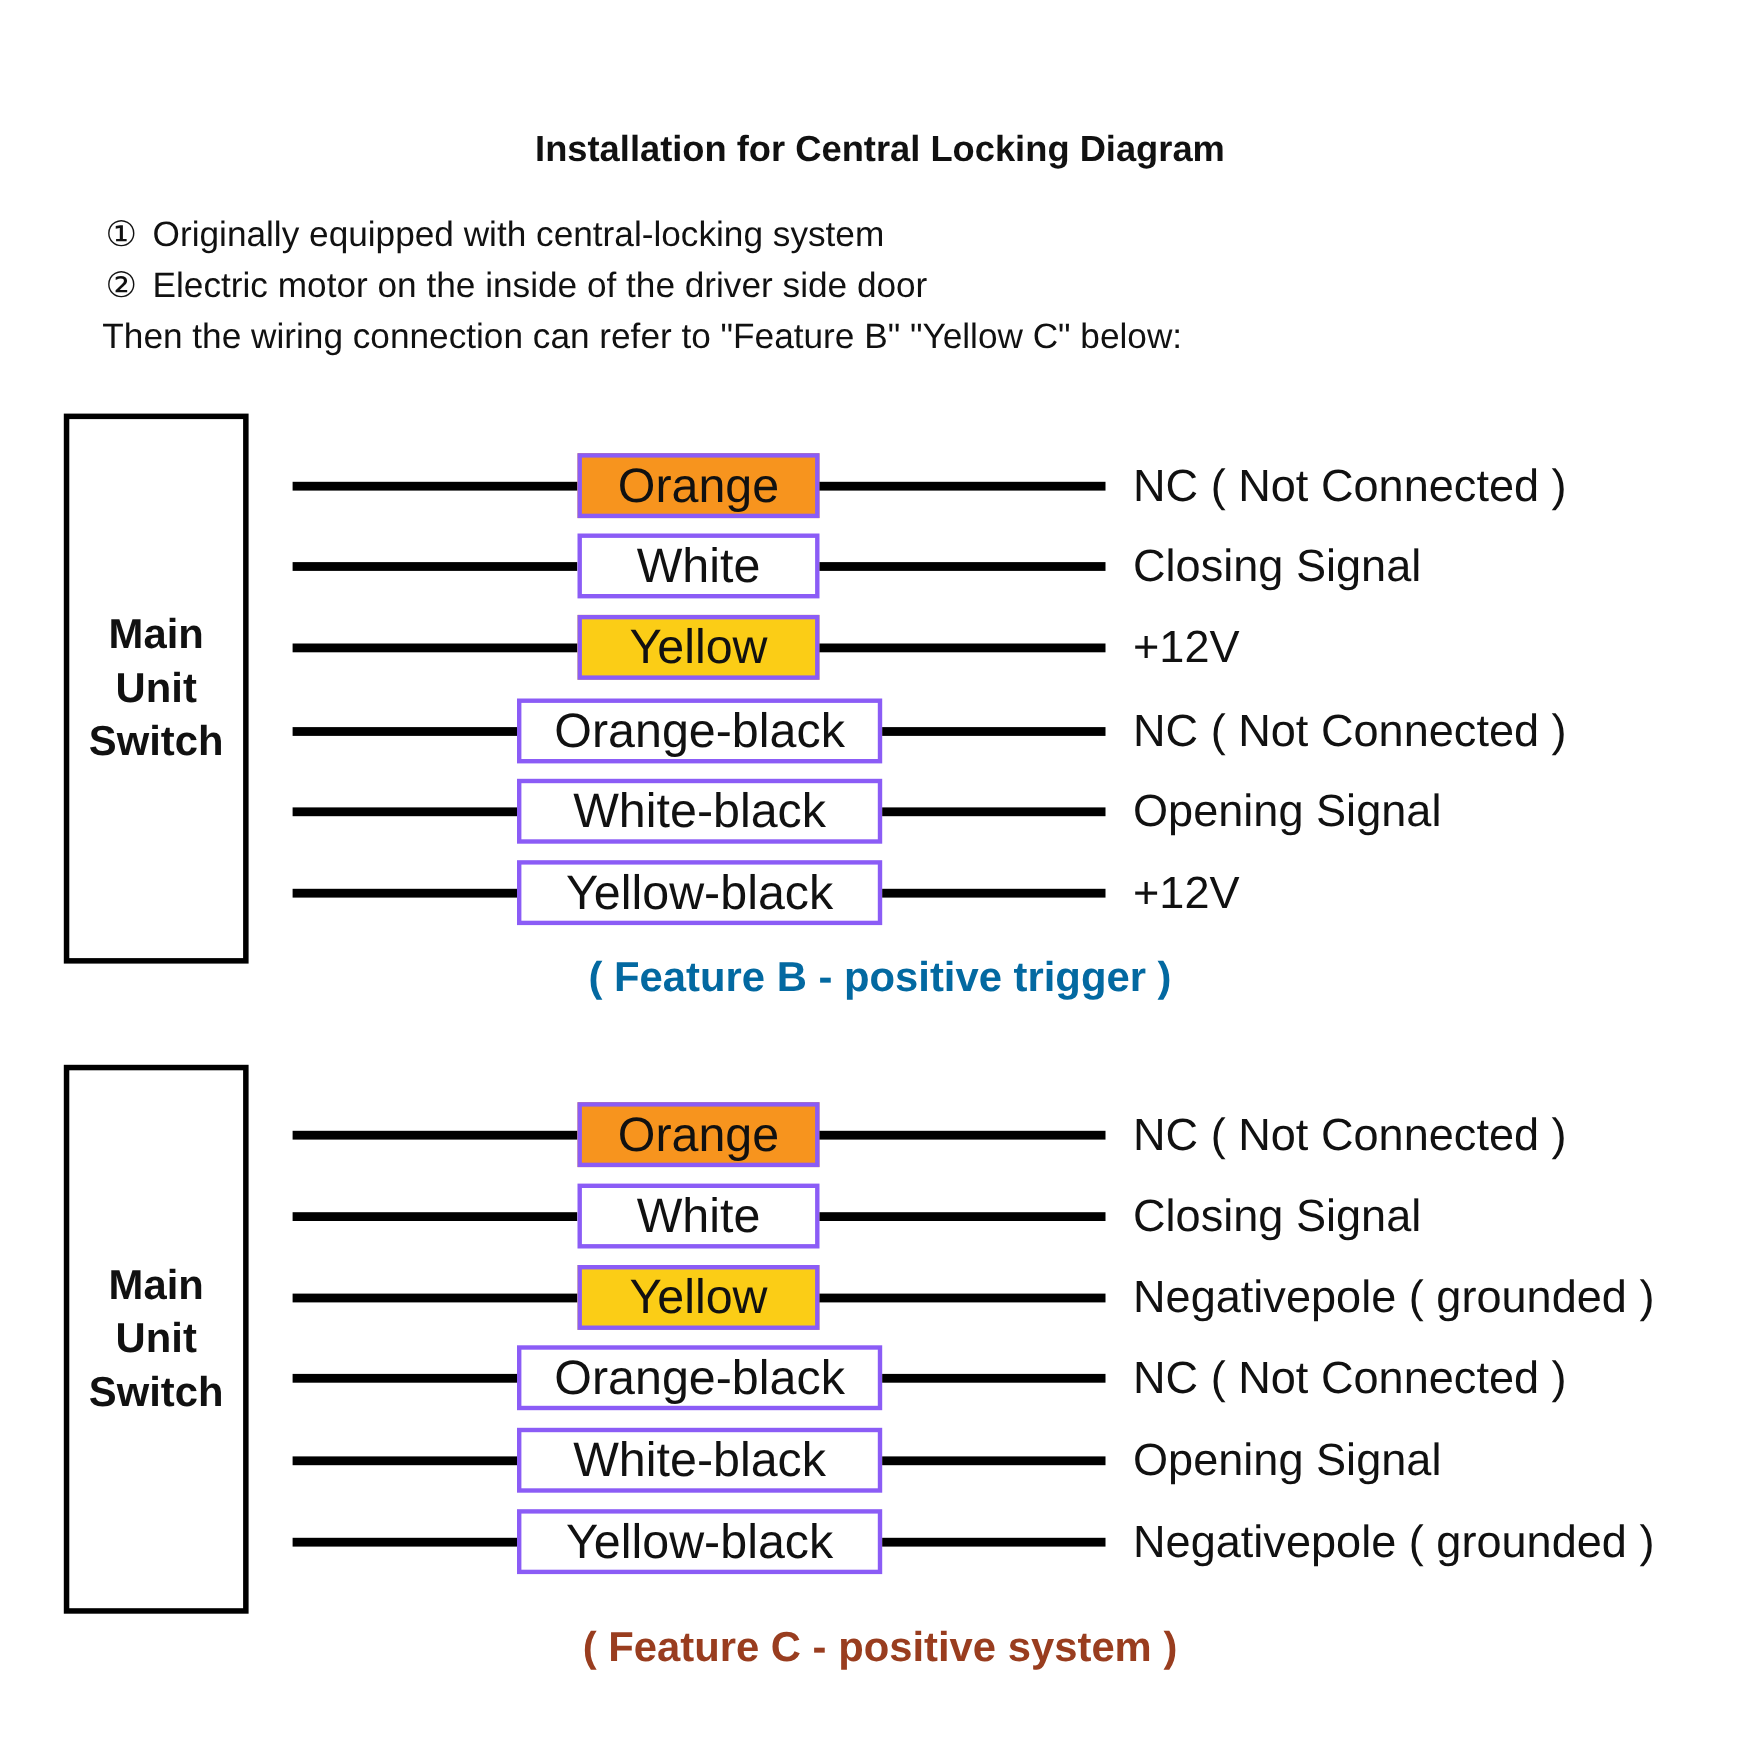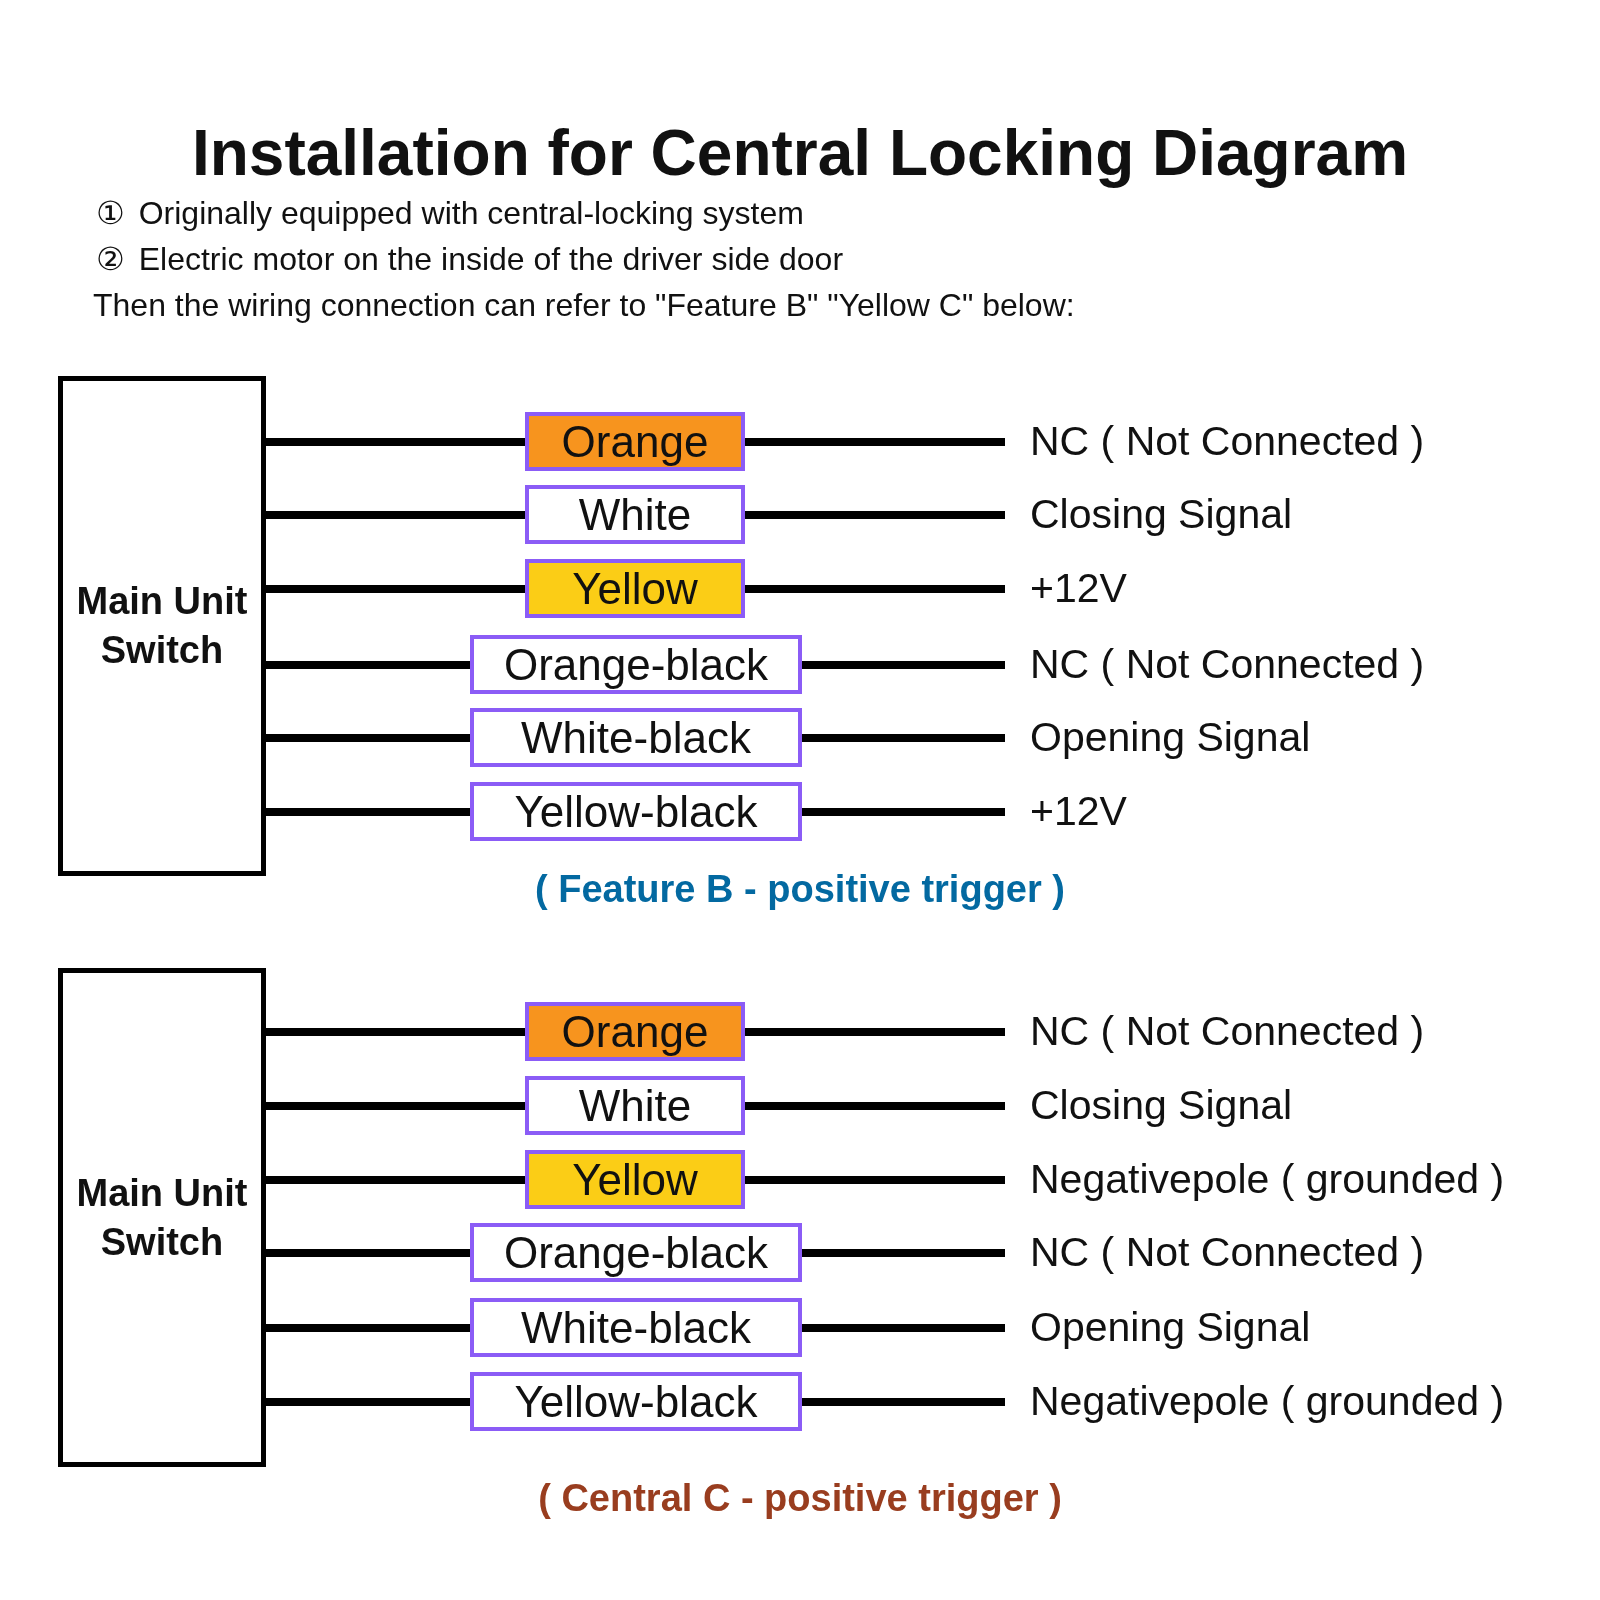--- a/index.html
+++ b/index.html
@@ -2,27 +2,27 @@
 <html><head>
 <meta charset="utf-8">
 <style>
   html,body { margin:0; padding:0; }
   body {
     width:1600px; height:1600px; background:#ffffff; position:relative; overflow:hidden;
     font-family:"Liberation Sans","DejaVu Sans",sans-serif; color:#111;
   }
   .title {
     position:absolute; top:116px; left:0; width:1600px; margin:0;
-    text-align:center; font-size:64px; font-weight:bold; letter-spacing:0;
+    text-align:center; font-size:33px; font-weight:bold; letter-spacing:0;
   }
   .note { position:absolute; font-size:32px; white-space:nowrap; }
   .note .bullet { margin-right:14px; }
   .wire { position:absolute; height:8px; background:#000; }
   .main-box {
-    position:absolute; left:58px; width:208px; background:#fff;
+    position:absolute; left:58px; width:168px; background:#fff;
     border:5px solid #000; box-sizing:border-box;
     display:flex; align-items:center; justify-content:center;
   }
   .main-box-label {
     font-weight:bold; font-size:38px; line-height:1.28;
     text-align:center; white-space:pre-line;
   }
   .label-box {
     position:absolute; height:59px; border:4px solid #8b5cf6; background:#fff;
     box-sizing:border-box; display:flex; align-items:center; justify-content:center;
@@ -142,14 +142,14 @@
   <div class="wire" style="left: 802px; top: 1324px; width: 203px; background: rgb(0, 0, 0);"></div>
   <div class="signal" style="left:1030px;top:1298px">Opening Signal</div>
 
   <div class="wire" style="left: 266px; top: 1398px; width: 204px; background: rgb(0, 0, 0);"></div>
   <div class="label-box" style="left: 470px; top: 1372px; width: 332px; background: rgb(255, 255, 255);">
       <span>Yellow-black</span>
     </div>
   <div class="wire" style="left: 802px; top: 1398px; width: 203px; background: rgb(0, 0, 0);"></div>
   <div class="signal" style="left:1030px;top:1372px">Negativepole ( grounded )</div>
 
-  <div class="caption" style="top: 1477px; color: rgb(153, 61, 31);">( Central C - positive trigger )</div>
+  <div class="caption" style="top: 1477px; color: rgb(153, 61, 31);">( Feature C - positive system )</div>
 </div>
 
 </body></html>

